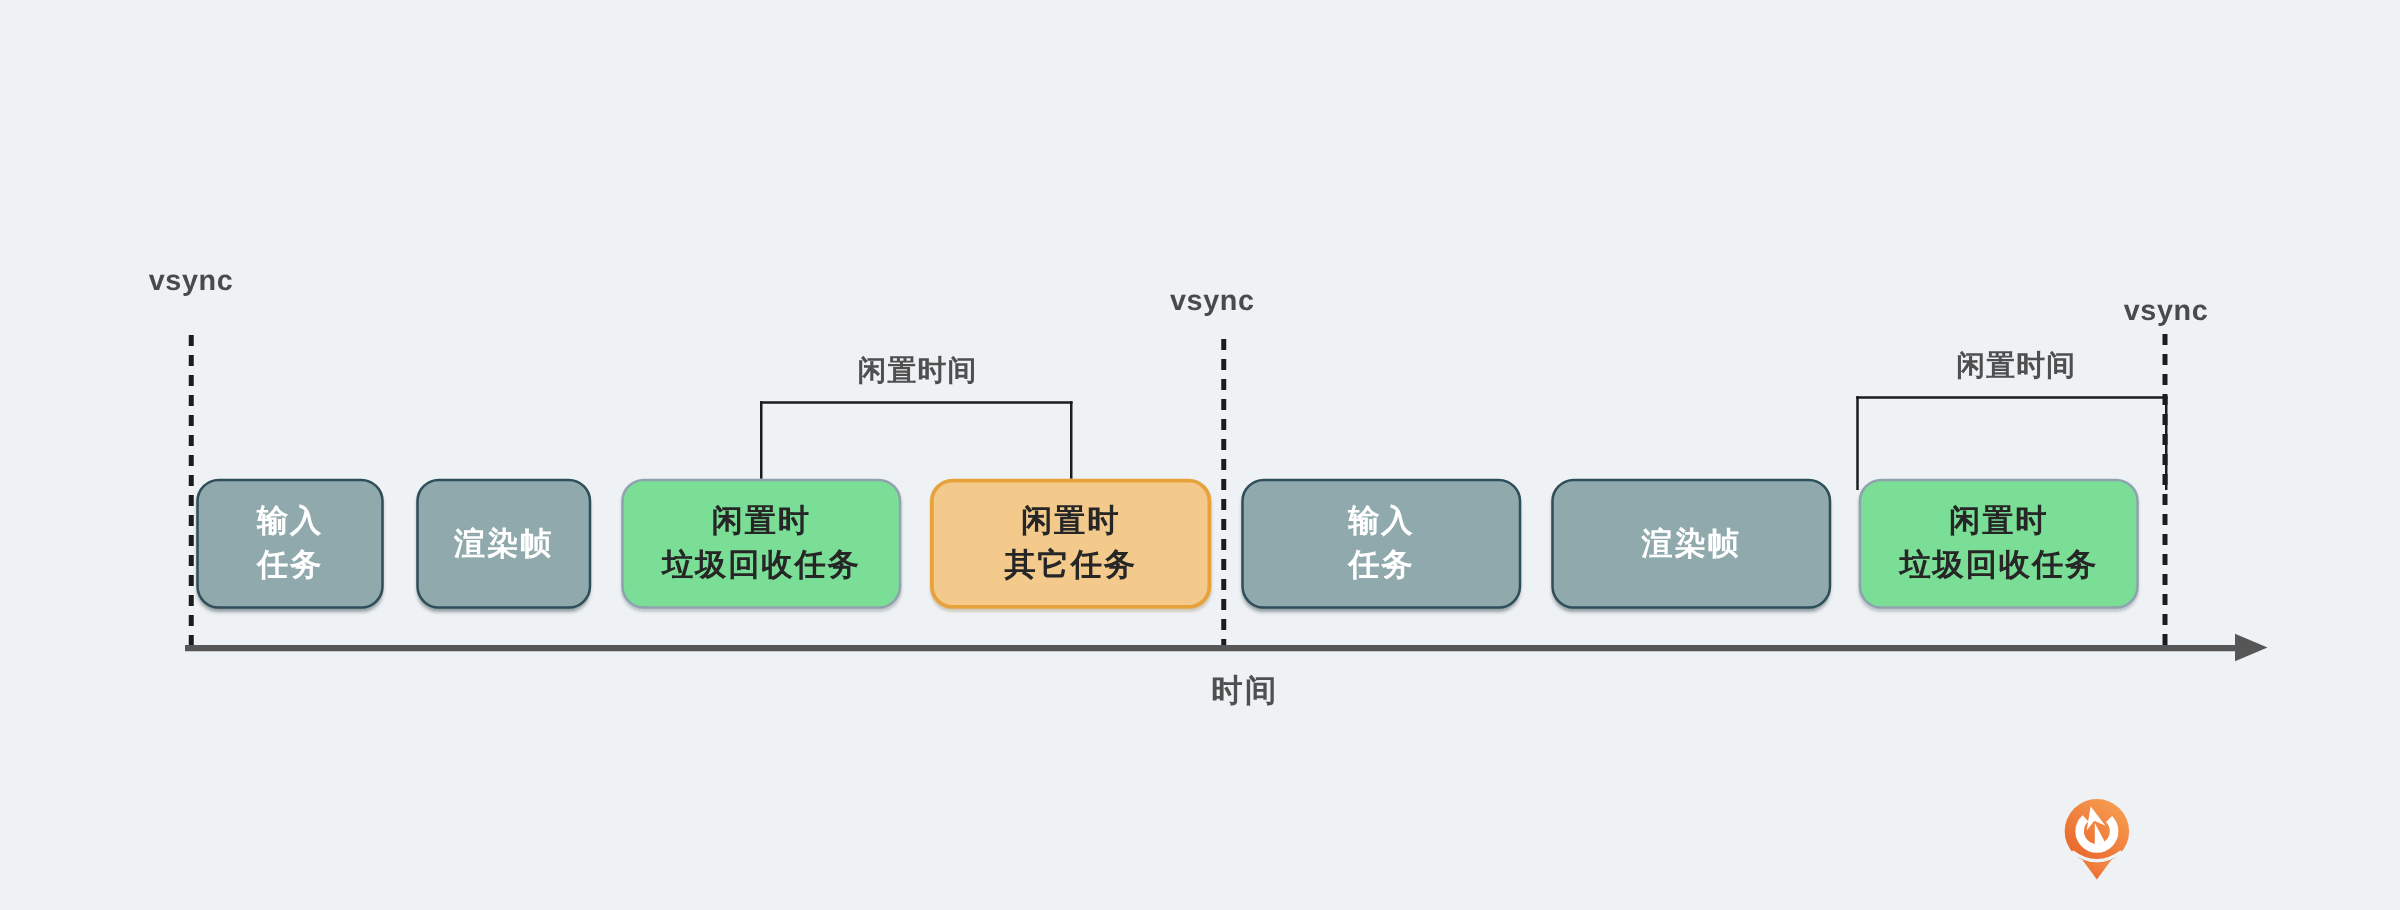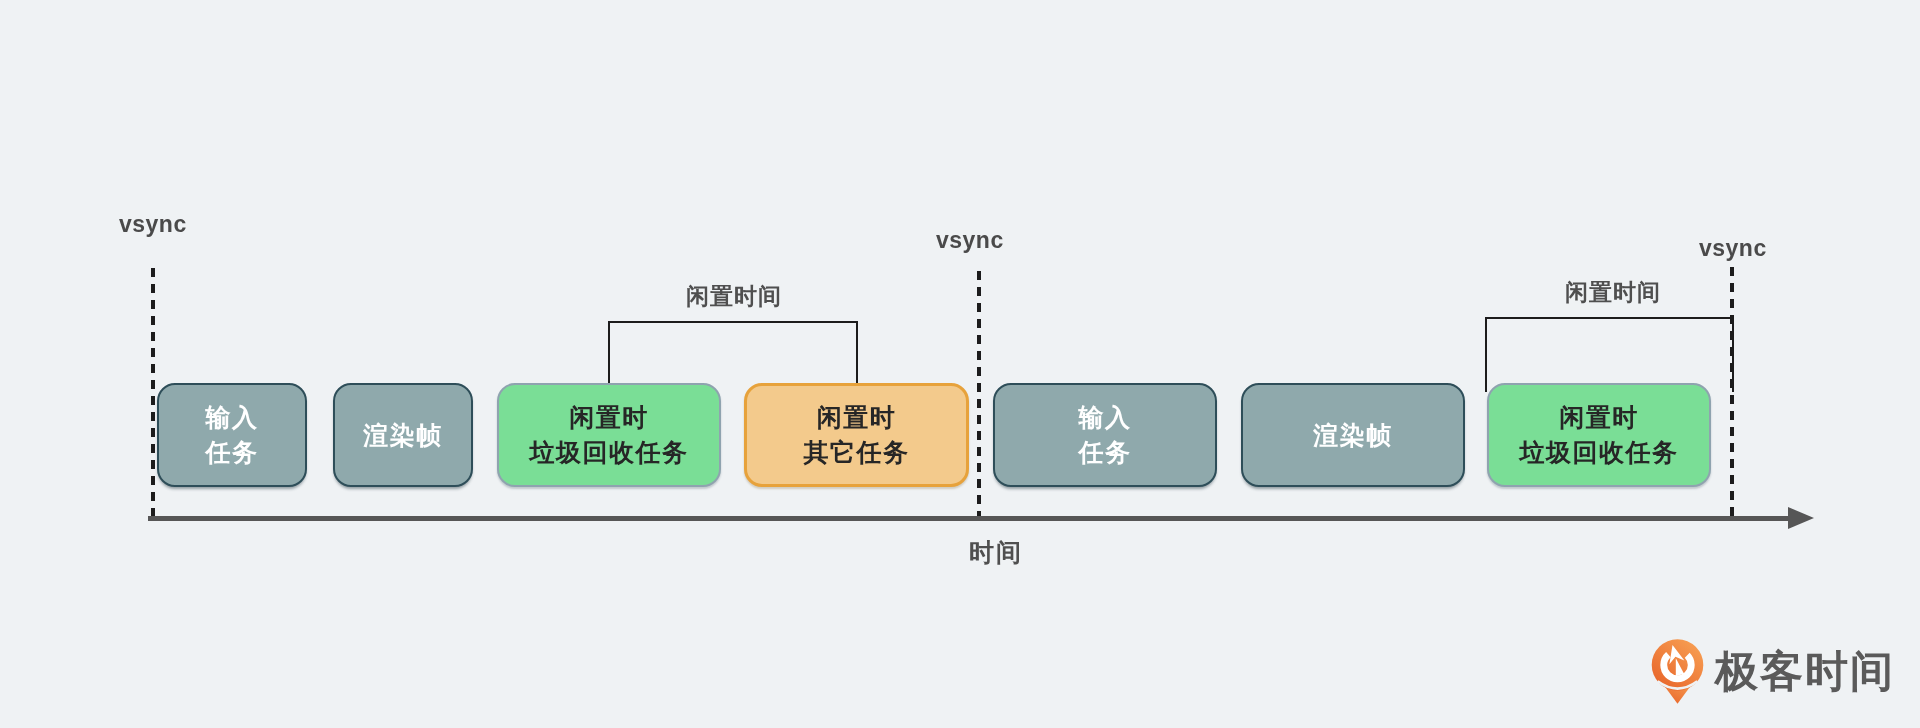--- a/index.html
+++ b/index.html
@@ -129,16 +129,15 @@
       </defs>
       <path d="M12 50 L32 77 L52 50 Z" fill="url(#gkgrad)"></path>
       <circle cx="32" cy="32" r="30" fill="url(#gkgrad)"></circle>
       <path d="M9 51 Q32 68 55 51" stroke="#EFF2F4" stroke-width="3" fill="none"></path>
       <circle cx="32" cy="32" r="16" fill="none" stroke="#ffffff" stroke-width="8" stroke-dasharray="63.4 24 13.1 0"></circle>
       <g transform="rotate(-14 32 32)">
         <path d="M32 8 L23 29 L32 22 L41 29 Z" fill="#ffffff"></path>
         <path d="M32 24 L27 44 L37 44 Z" fill="#ffffff"></path>
       </g>
     </svg>
-    <span class="logo-text">极客时间</span>
   </div>
 
 </div>
 
 </body></html>

